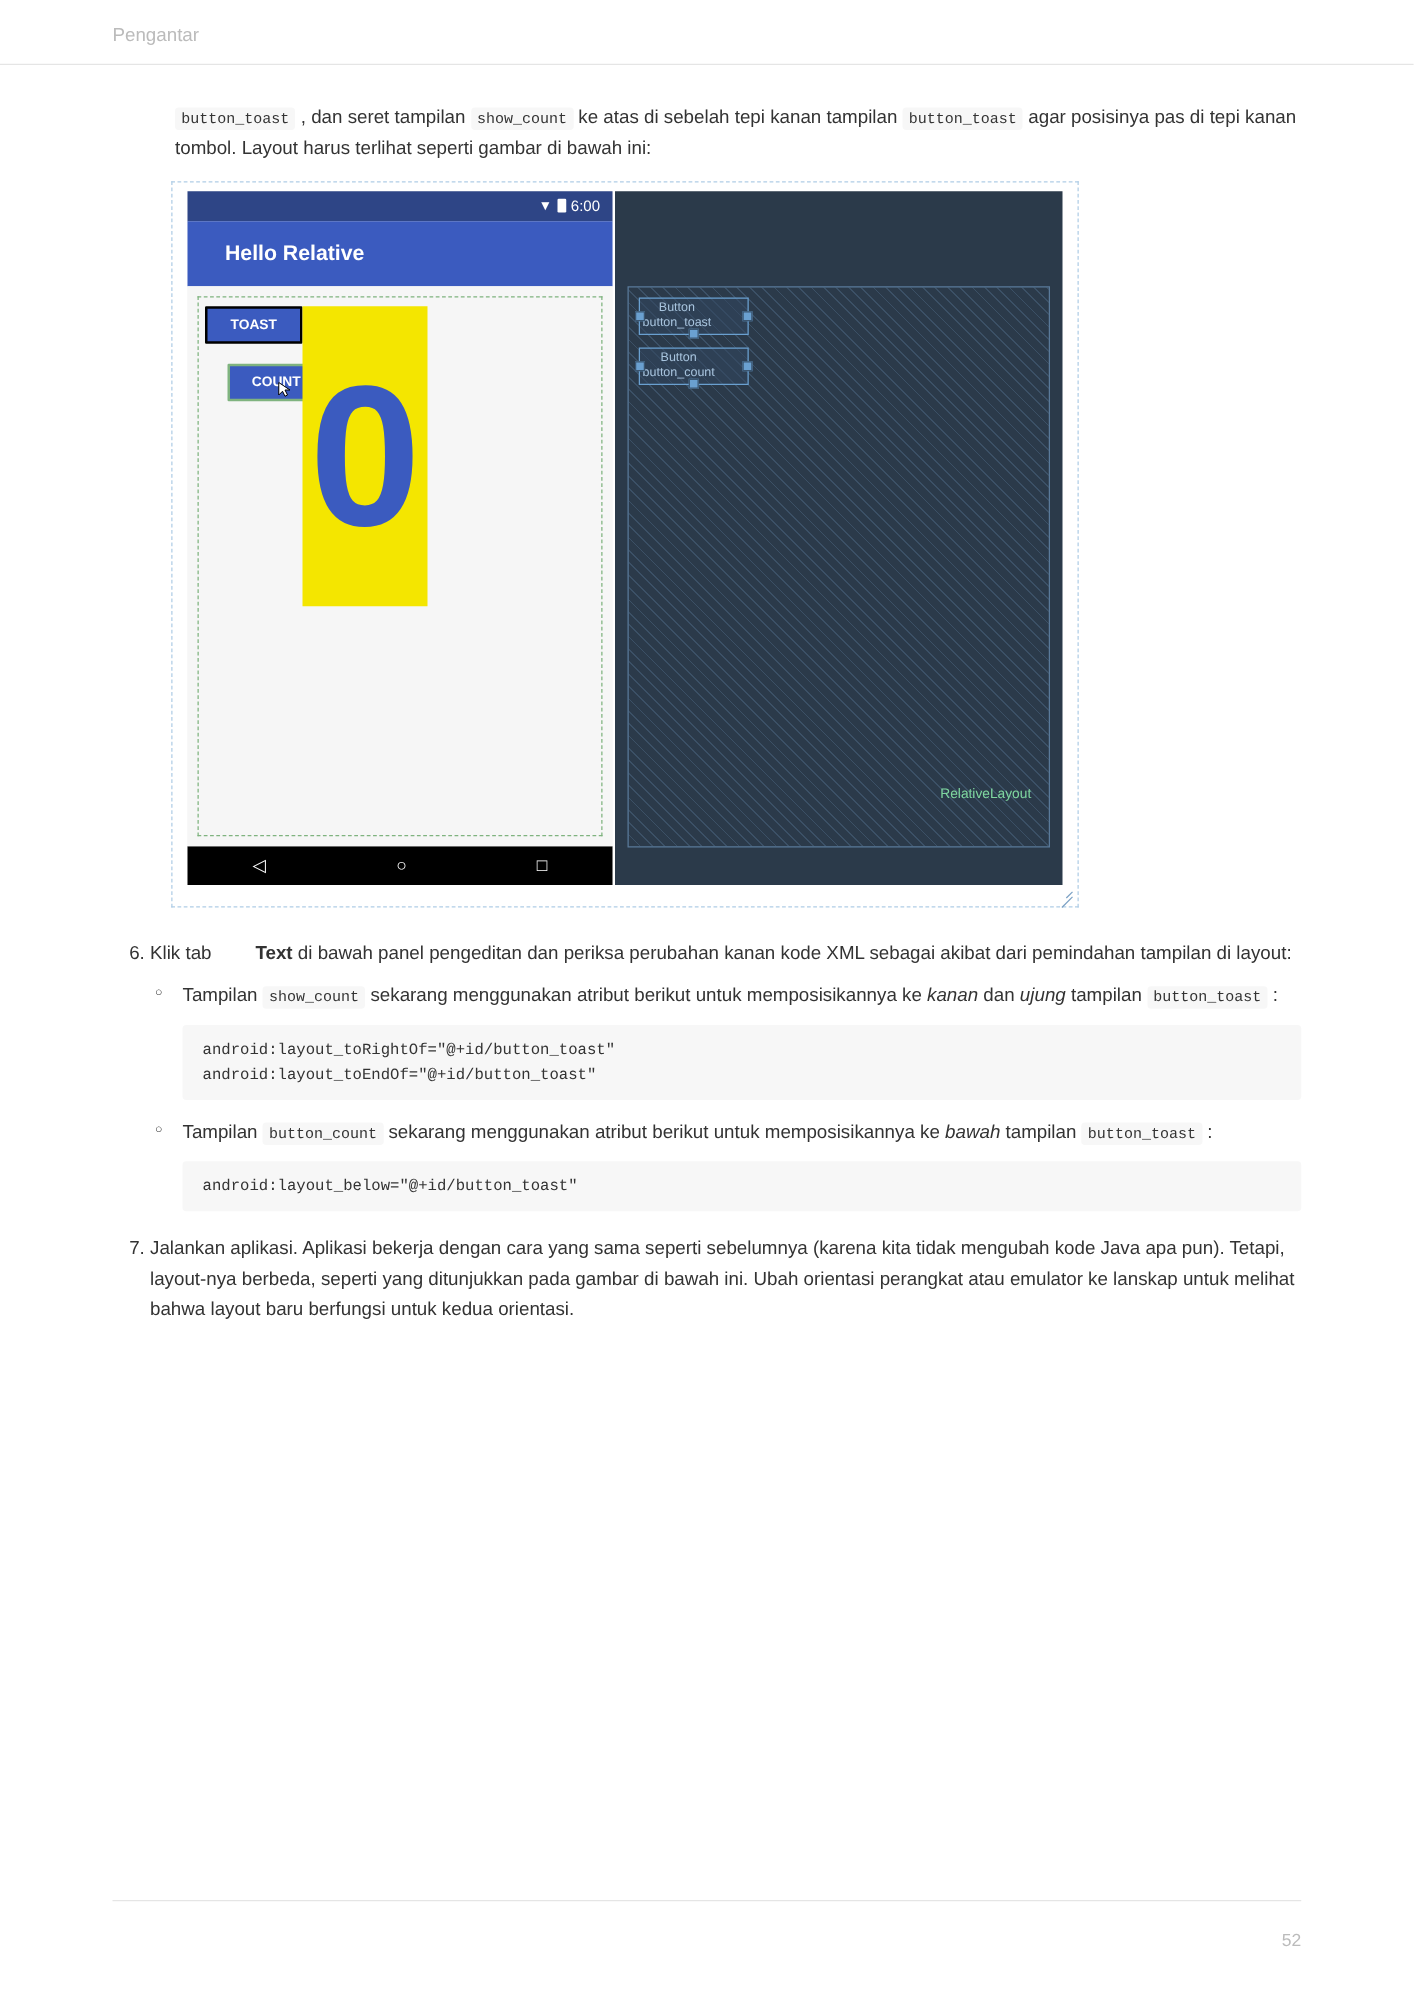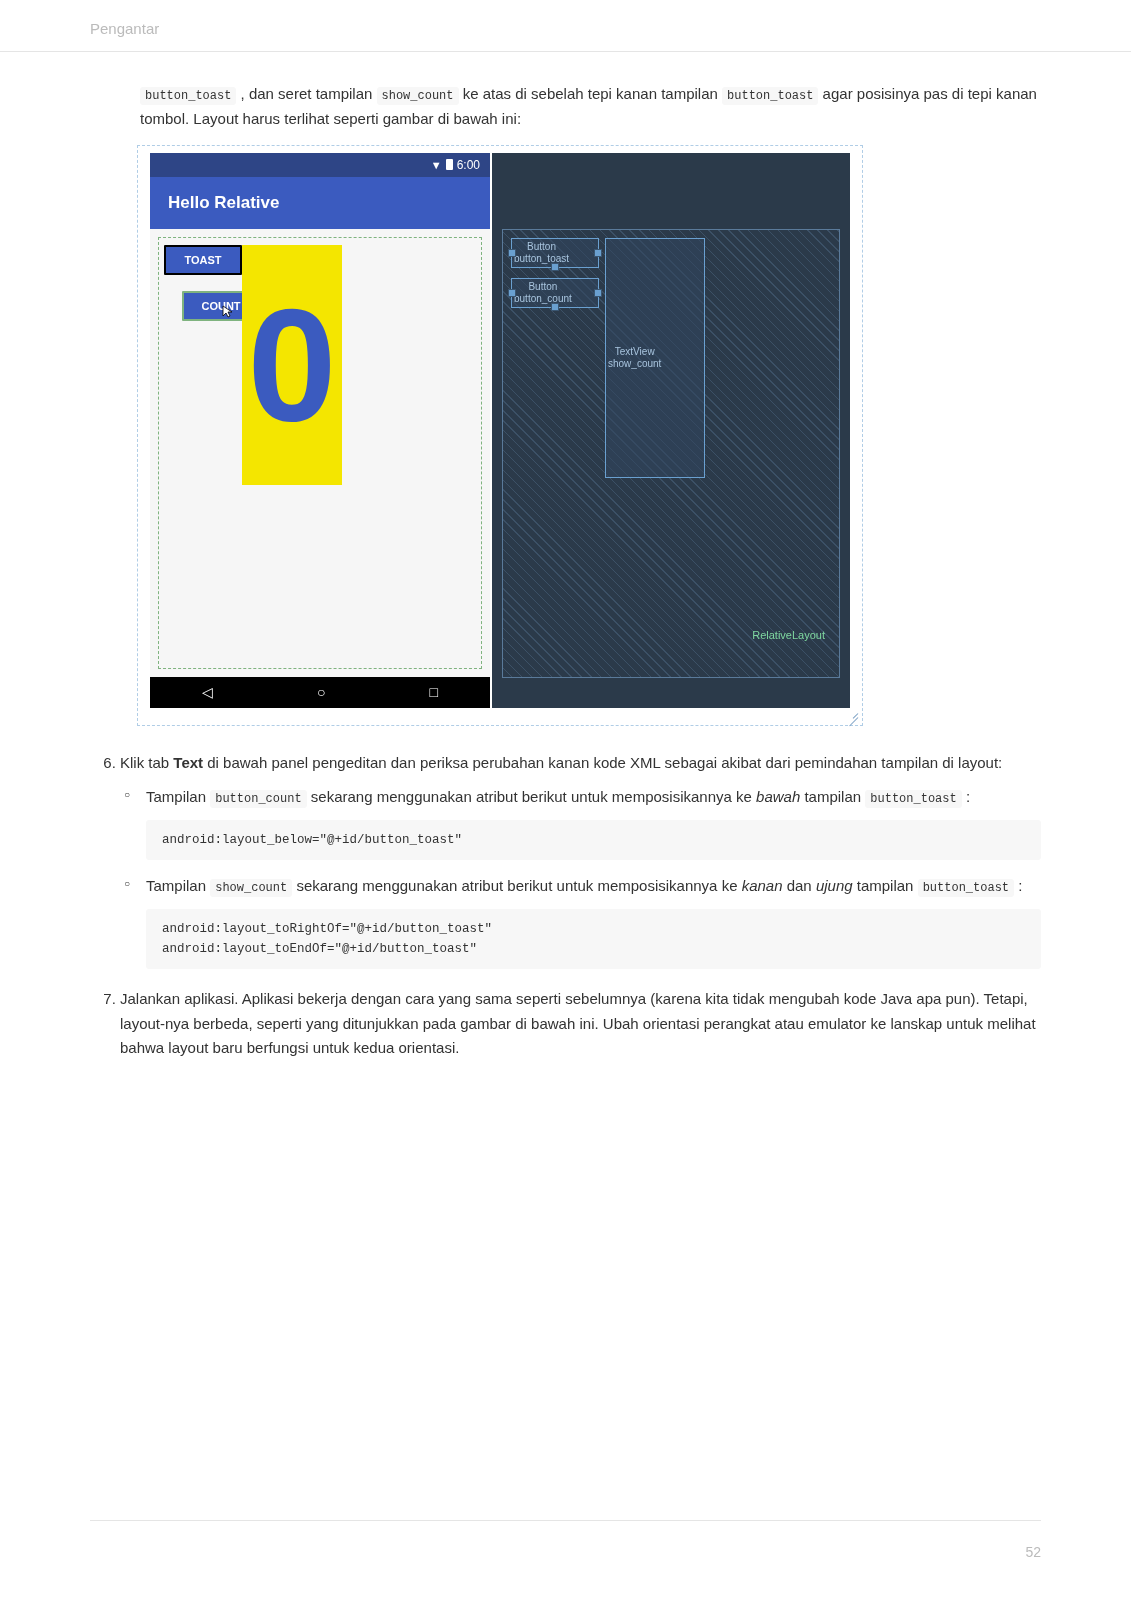--- a/index.html
+++ b/index.html
@@ -67,21 +67,21 @@
     .status-bar .tri { color: #fff; font-size: 11px; }
     .status-bar .bat { width: 7px; height: 11px; background: #fff; border-radius: 1px; }
     .app-bar {
       height: 52px;
       background: #3b5bbf;
       color: #fff;
       font-size: 17px;
       font-weight: 600;
       display: flex;
       align-items: center;
-      padding-left: 18px;
+      padding-left: 30px;
     }
     .phone-body {
       position: relative;
       height: 448px;
       background: #f6f6f6;
     }
     .sel-outline {
       position: absolute;
       left: 8px; top: 8px; right: 8px; bottom: 8px;
       border: 1px dashed #7fb37f;
@@ -233,21 +233,21 @@
       font-size: 12.5px;
       background: #f7f7f7;
       padding: 10px 16px;
       margin: 10px 0 4px 0;
       border-radius: 3px;
       line-height: 1.6;
       color: #333;
       white-space: pre;
     }
     em { font-style: italic; }
-    strong { font-weight: 700; }
+    strong { font-weight: 700; margin-left: 31px; }
     .footer {
       position: absolute;
       bottom: 40px;
       left: 90px;
       right: 90px;
       border-top: 1px solid #e5e5e5;
       padding-top: 23px;
       text-align: right;
       color: #bbb;
       font-size: 14px;
@@ -310,42 +310,38 @@
           <div class="handle" style="left:50%;top:100%"></div>
           <div class="handle" style="left:100%;top:50%"></div>
         </div>
         <div class="bp-box bp-count">
           <span style="white-space:pre-line">Button
 button_count</span>
           <div class="handle" style="left:0;top:50%"></div>
           <div class="handle" style="left:50%;top:100%"></div>
           <div class="handle" style="left:100%;top:50%"></div>
         </div>
-        <div class="bp-box bp-tv">
-          <span style="white-space:pre-line">TextView
-show_count</span>
-        </div>
         <div class="bp-rel-label">RelativeLayout</div>
       </div>
     </div>
     <div class="resize-corner"></div>
   </div>
 
   <ol class="main-list" start="6">
     <li value="6">
       <span>Klik tab </span><strong>Text</strong><span> di bawah panel pengeditan dan periksa perubahan kanan kode XML sebagai akibat dari pemindahan tampilan di layout:</span>
       <ul class="sub-list">
         <li>
-          <span>Tampilan </span><code class="inline">button_count</code><span> sekarang menggunakan atribut berikut untuk memposisikannya ke </span><em>bawah</em><span> tampilan </span><code class="inline">button_toast</code><span> :</span>
-          <pre class="codeblock">android:layout_below="@+id/button_toast"</pre>
-        </li>
-        <li>
           <span>Tampilan </span><code class="inline">show_count</code><span> sekarang menggunakan atribut berikut untuk memposisikannya ke </span><em>kanan</em><span> dan </span><em>ujung</em><span> tampilan </span><code class="inline">button_toast</code><span> :</span>
           <pre class="codeblock">android:layout_toRightOf="@+id/button_toast"
 android:layout_toEndOf="@+id/button_toast"</pre>
+        </li>
+        <li>
+          <span>Tampilan </span><code class="inline">button_count</code><span> sekarang menggunakan atribut berikut untuk memposisikannya ke </span><em>bawah</em><span> tampilan </span><code class="inline">button_toast</code><span> :</span>
+          <pre class="codeblock">android:layout_below="@+id/button_toast"</pre>
         </li>
       </ul>
     </li>
     <li value="7">
       <span>Jalankan aplikasi. Aplikasi bekerja dengan cara yang sama seperti sebelumnya (karena kita tidak mengubah kode Java apa pun). Tetapi, layout-nya berbeda, seperti yang ditunjukkan pada gambar di bawah ini. Ubah orientasi perangkat atau emulator ke lanskap untuk melihat bahwa layout baru berfungsi untuk kedua orientasi.</span>
     </li>
   </ol>
 
 </div>
 

